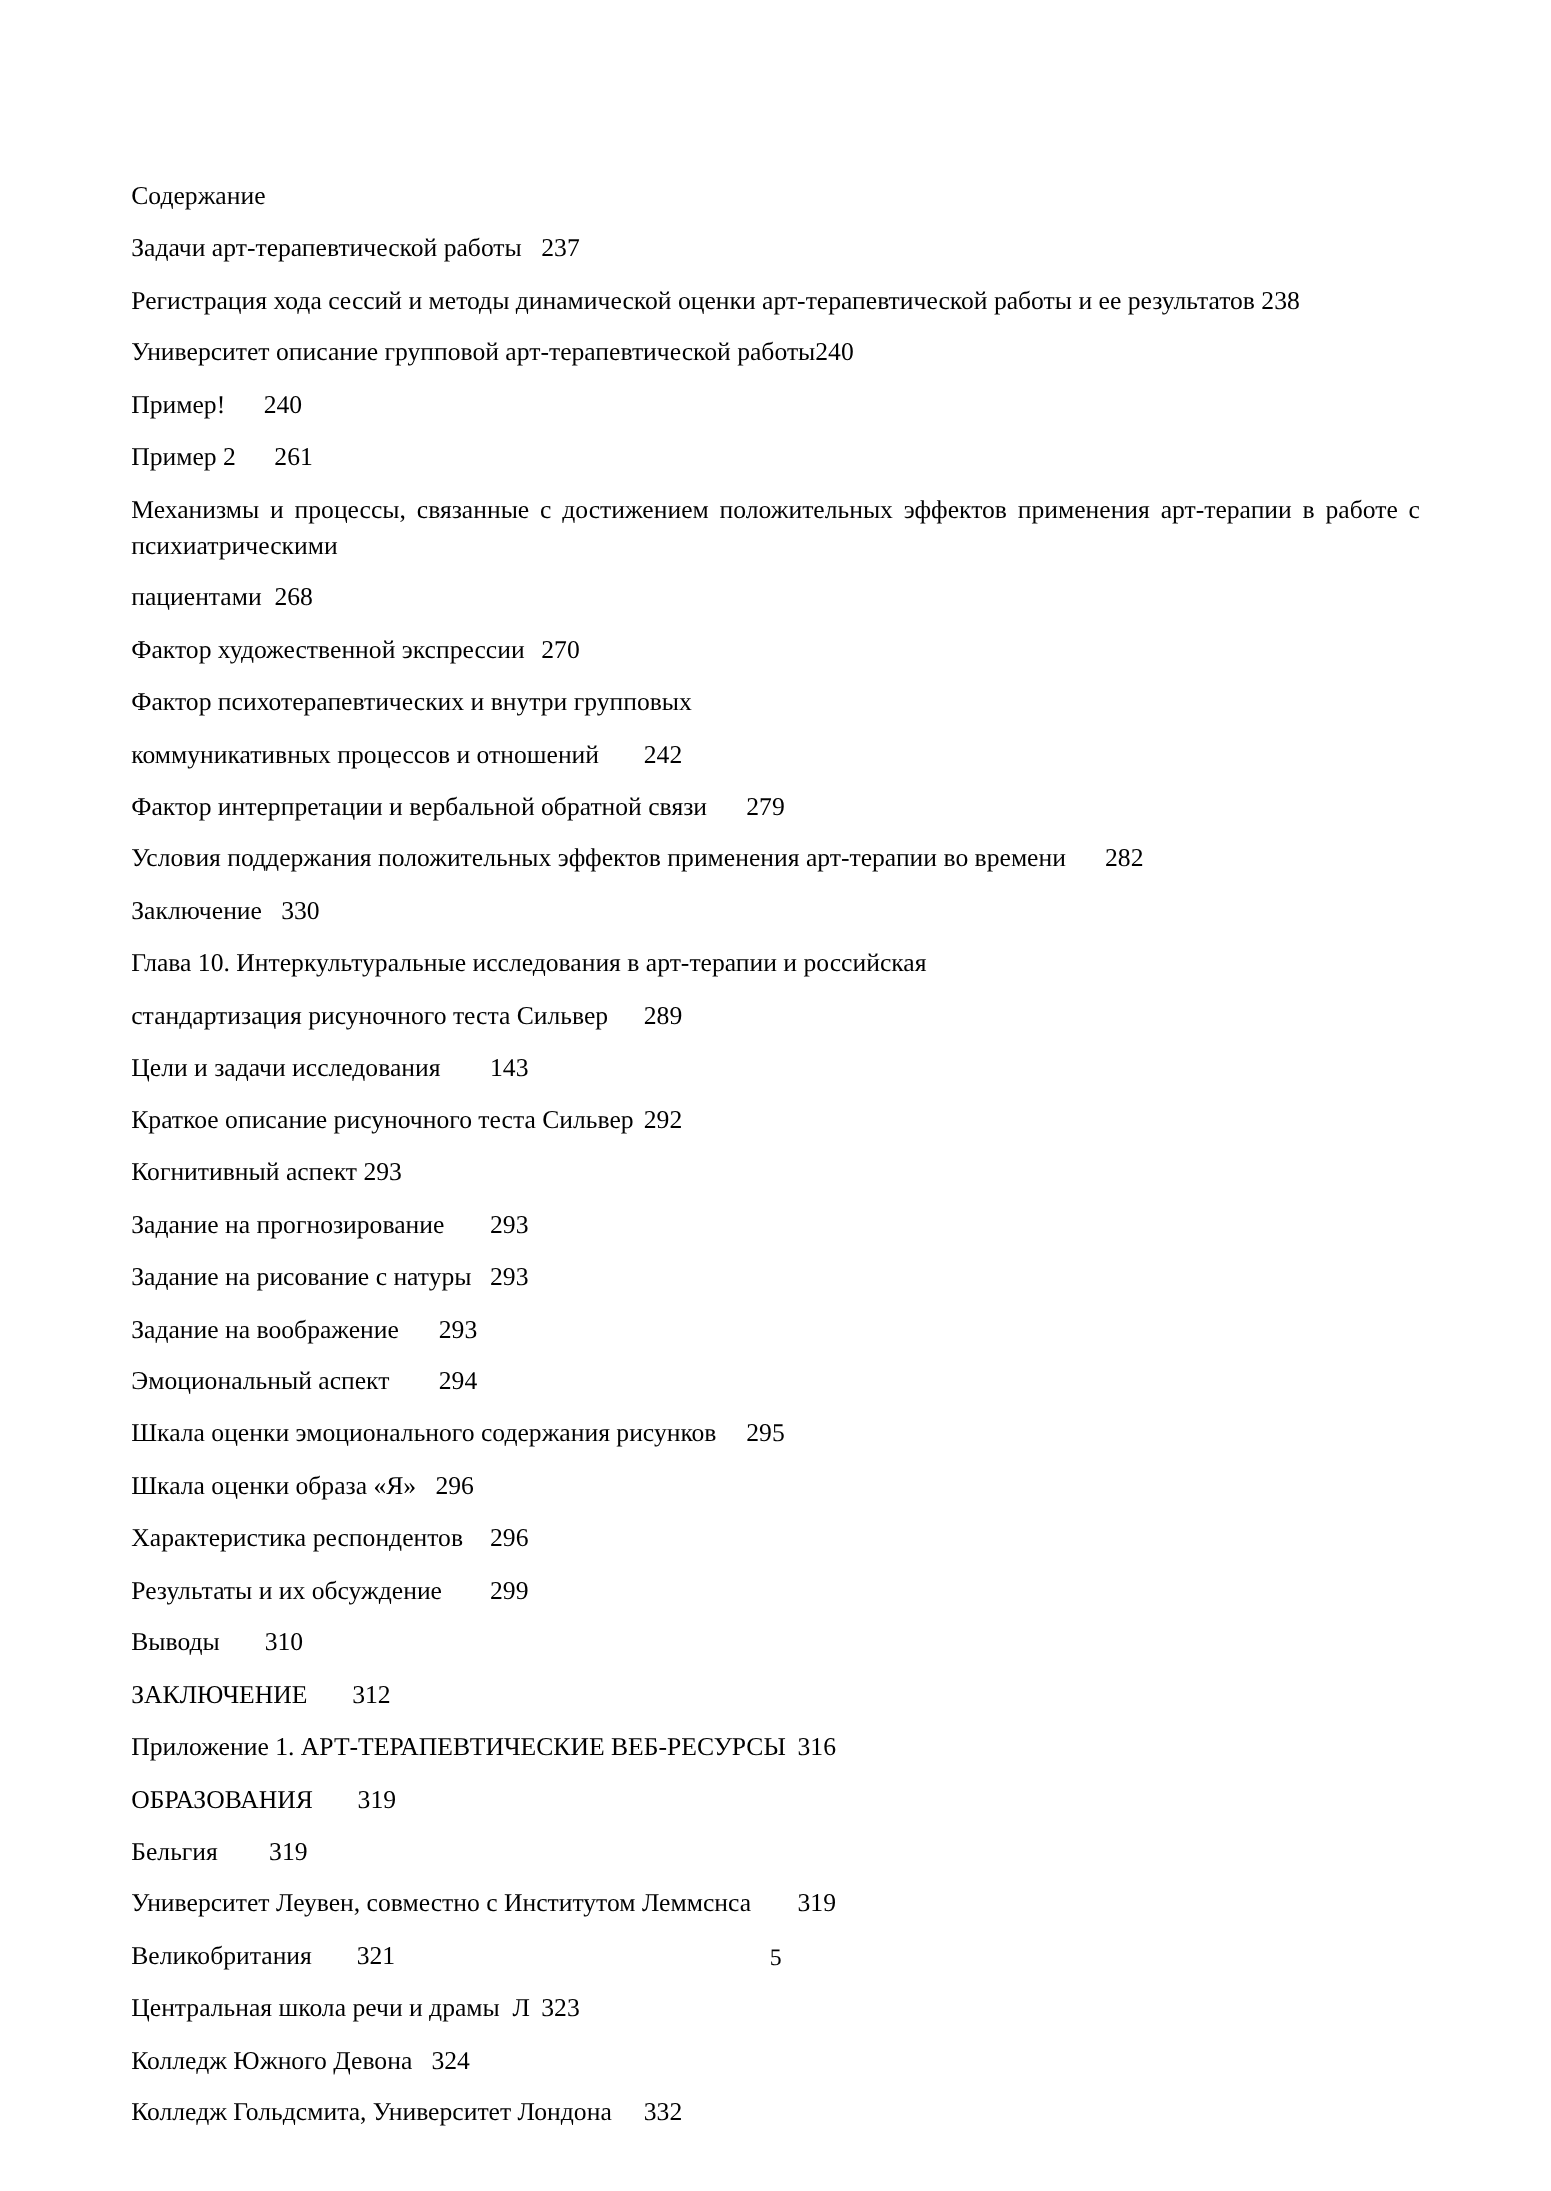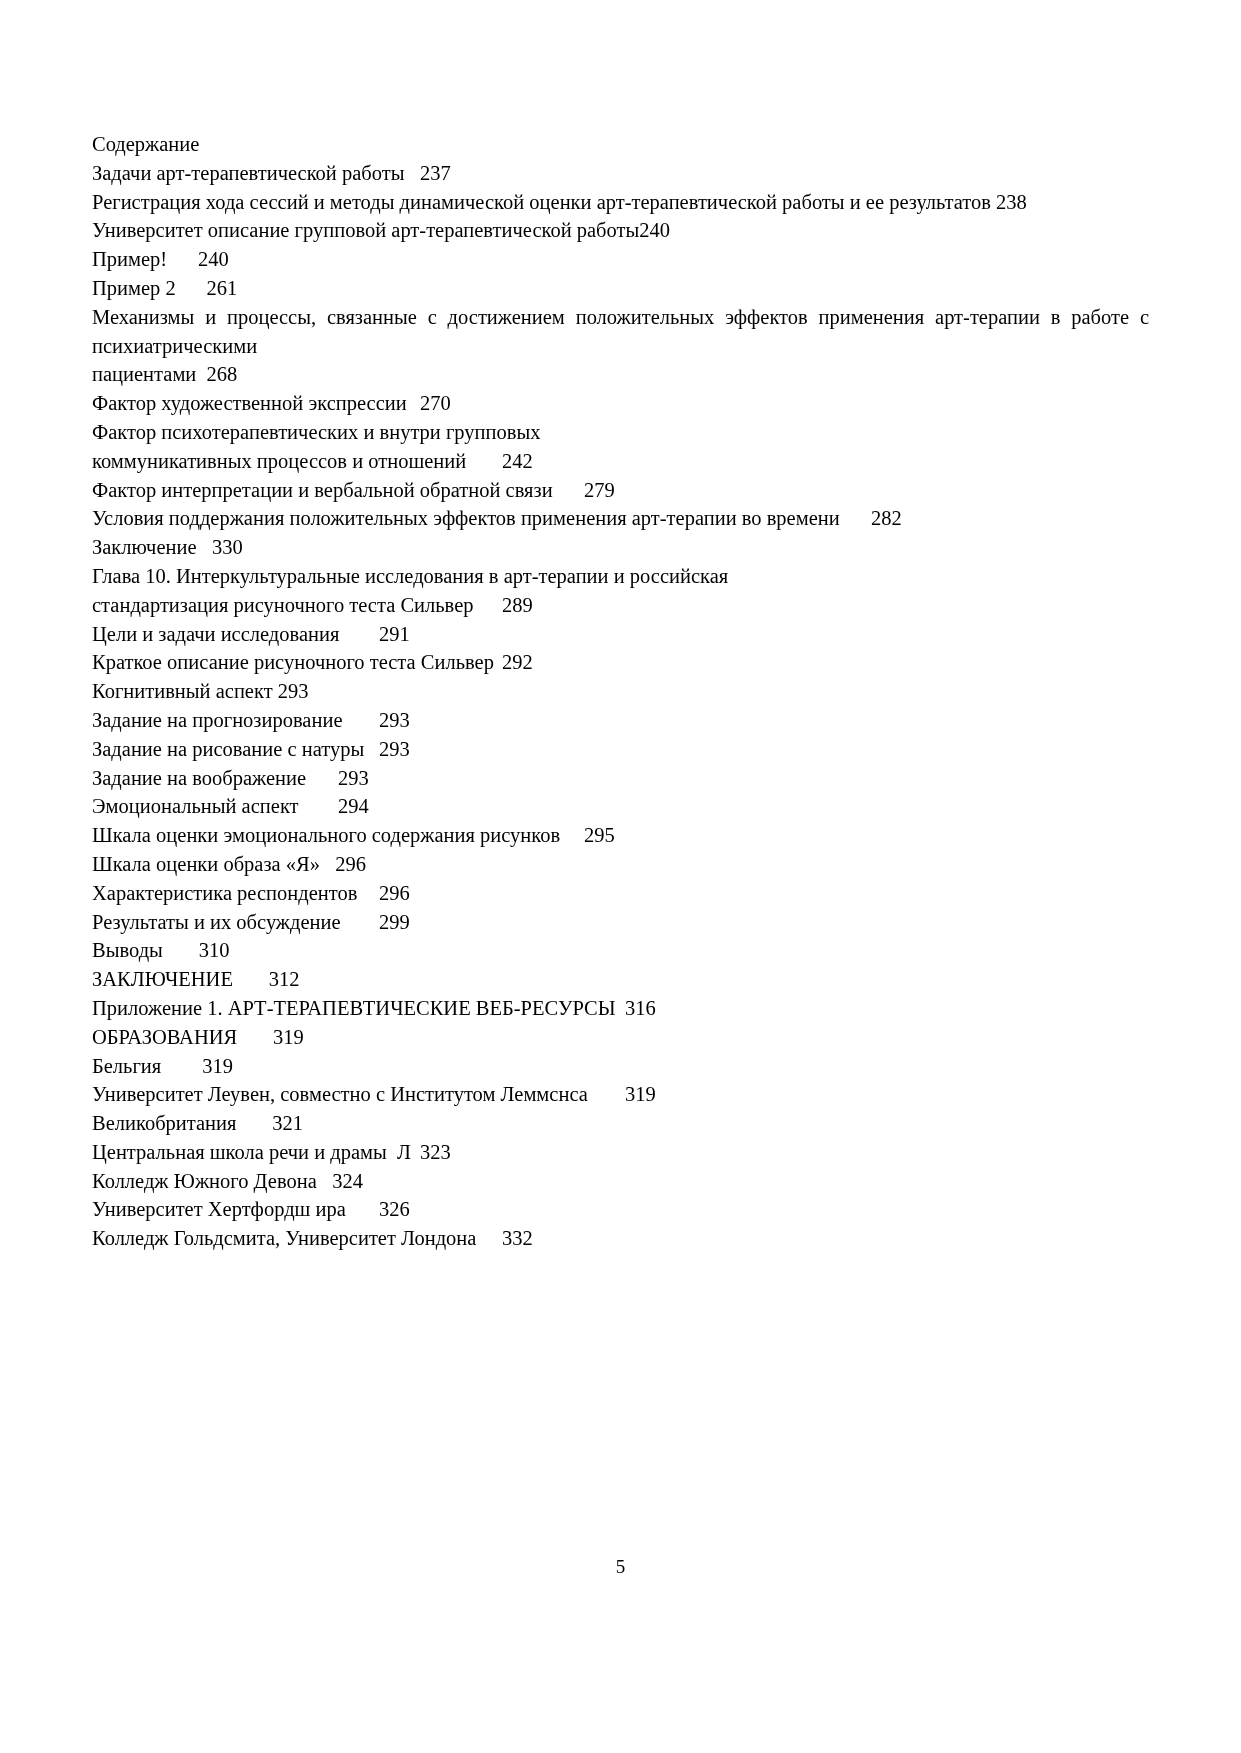--- a/index.html
+++ b/index.html
@@ -22,21 +22,21 @@
     height: 1753px;
     box-sizing: border-box;
     padding: 130px 92px 0 92px;
   }
   .toc {
     font-size: 20.5px;
     line-height: 1.405;
   }
   .toc-line {
     white-space: pre-wrap;
-    margin: 0;
+    margin: 13px;
     padding: 0;
   }
   
   .toc-line.justify {
     text-align: justify;
     text-align-last: left;
     white-space: normal;
   }
   .page-number {
     position: absolute;
@@ -62,37 +62,36 @@
       <p class="toc-line justify">Механизмы и процессы, связанные с достижением положительных эффектов применения арт-терапии в работе с психиатрическими</p>
       <p class="toc-line">пациентами  268</p>
       <p class="toc-line">Фактор художественной экспрессии	270</p>
       <p class="toc-line">Фактор психотерапевтических и внутри групповых</p>
       <p class="toc-line">коммуникативных процессов и отношений	242</p>
       <p class="toc-line">Фактор интерпретации и вербальной обратной связи	279</p>
       <p class="toc-line">Условия поддержания положительных эффектов применения арт-терапии во времени	282</p>
       <p class="toc-line">Заключение   330</p>
       <p class="toc-line">Глава 10. Интеркультуральные исследования в арт-терапии и российская</p>
       <p class="toc-line">стандартизация рисуночного теста Сильвер	289</p>
-      <p class="toc-line">Цели и задачи исследования	291</p>
+      <p class="toc-line">Цели и задачи исследования	143</p>
       <p class="toc-line">Краткое описание рисуночного теста Сильвер	292</p>
       <p class="toc-line">Когнитивный аспект 293</p>
       <p class="toc-line">Задание на прогнозирование	293</p>
       <p class="toc-line">Задание на рисование с натуры	293</p>
       <p class="toc-line">Задание на воображение	293</p>
       <p class="toc-line">Эмоциональный аспект	294</p>
       <p class="toc-line">Шкала оценки эмоционального содержания рисунков	295</p>
       <p class="toc-line">Шкала оценки образа «Я»   296</p>
       <p class="toc-line">Характеристика респондентов	296</p>
       <p class="toc-line">Результаты и их обсуждение	299</p>
       <p class="toc-line">Выводы       310</p>
       <p class="toc-line">ЗАКЛЮЧЕНИЕ       312</p>
       <p class="toc-line">Приложение 1. АРТ-ТЕРАПЕВТИЧЕСКИЕ ВЕБ-РЕСУРСЫ	316</p>
       <p class="toc-line">ОБРАЗОВАНИЯ       319</p>
       <p class="toc-line">Бельгия        319</p>
       <p class="toc-line">Университет Леувен, совместно с Институтом Леммснса	319</p>
       <p class="toc-line">Великобритания       321</p>
       <p class="toc-line">Центральная школа речи и драмы  Л	323</p>
       <p class="toc-line">Колледж Южного Девона   324</p>
-      <p class="toc-line">Университет Хертфордш ира	326</p>
       <p class="toc-line">Колледж Гольдсмита, Университет Лондона	332</p>
     </div>
   <div class="page-number">5</div>
 </div>
 
 </body></html>

